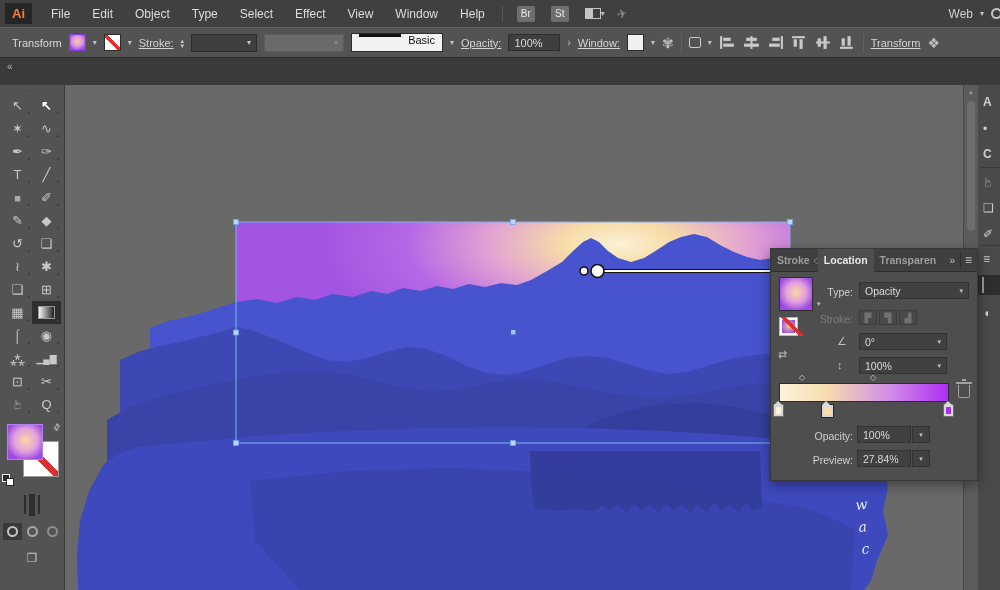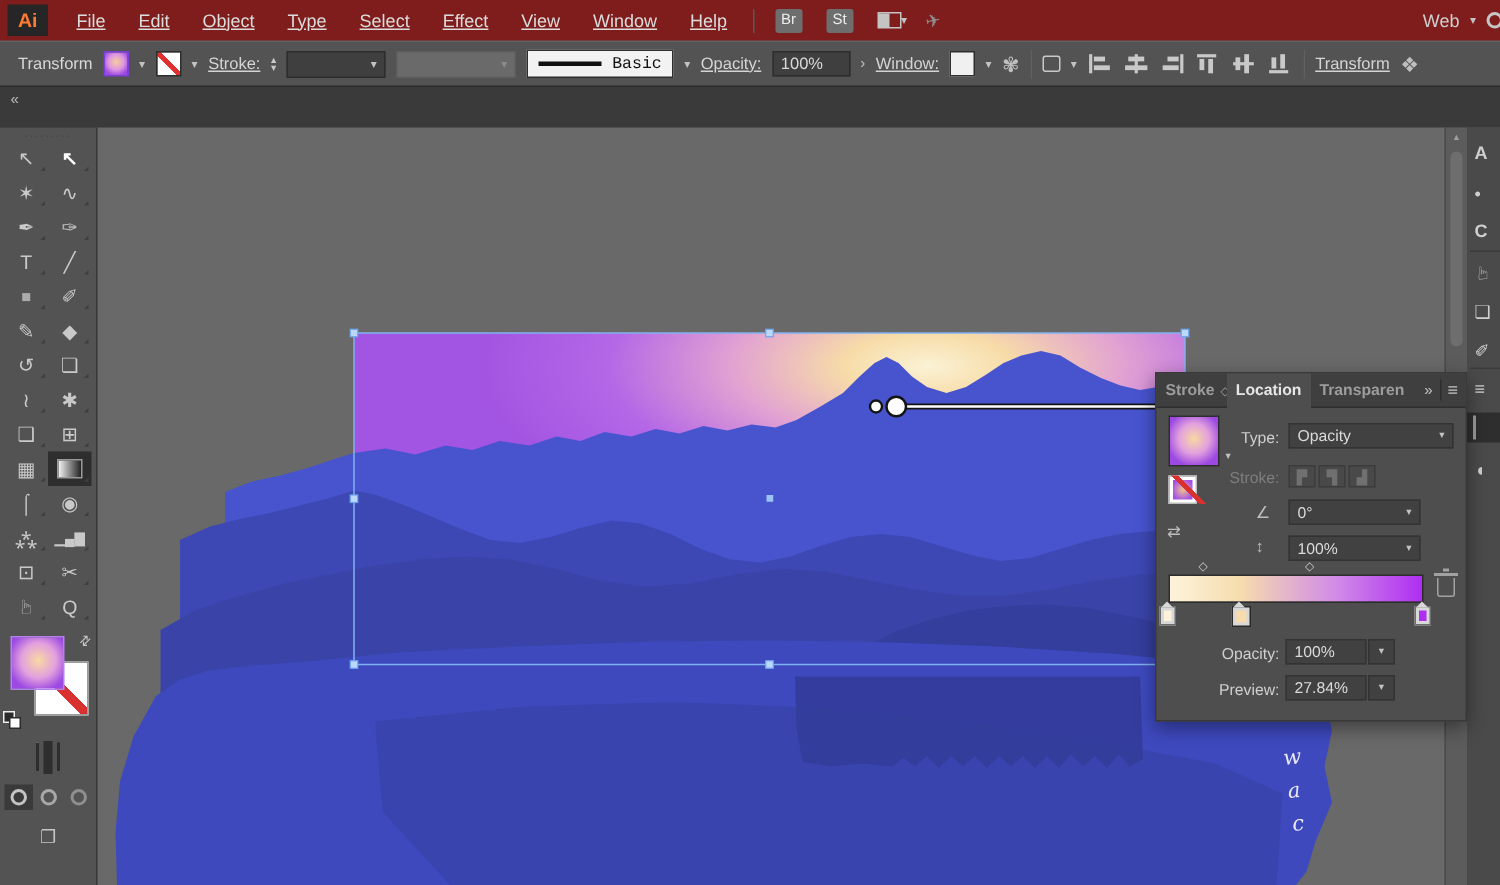--- a/index.html
+++ b/index.html
@@ -1,25 +1,25 @@
 <!DOCTYPE html>
 <html><head>
 <meta charset="utf-8">
 <style>
 * { box-sizing: border-box; margin:0; padding:0; }
 html,body { width:1000px; height:590px; overflow:hidden; }
 body { font-family:"Liberation Sans", sans-serif; background:#696969; position:relative; color:#D8D8D8;
        -webkit-font-smoothing:antialiased; }
 
 
-#menubar { position:absolute; top:0; left:0; right:0; height:27px; background:#7f1d1d;
+#menubar { position:absolute; top:0; left:0; right:0; height:27px; background:#404040;
   display:flex; align-items:center; font-size:12px; z-index:40; }
 .ai-logo { width:27px; height:21px; background:#262626; color:#FF7A33; font-weight:bold;
   display:flex; align-items:center; justify-content:center; margin:0 8px 0 5px; font-size:13px; }
-.mi { padding:0 11px; color:#DCDCDC; cursor:default;text-decoration:underline; }
+.mi { padding:0 11px; color:#DCDCDC; cursor:default; }
 .mb-sep { width:1px; height:16px; background:#585858; margin:0 6px; }
 .sq-btn { background:#6E6E6E; color:#ECECEC; font-size:10px; width:18px; height:16px; border-radius:2px;
   margin:0 8px; display:flex; align-items:center; justify-content:center; }
 .pane-ico { width:16px; height:11px; border:1px solid #C4C4C4; margin-left:8px; position:relative; }
 .pane-ico i { position:absolute; left:0; top:0; bottom:0; width:7px; background:#C4C4C4; }
 .chev { color:#C2C2C2; font-size:8px; line-height:1; }
 .gpu-ico { color:#8E8E8E; font-size:12px; margin:0 12px; transform:rotate(-12deg); display:inline-block; }
 .mb-right { margin-left:auto; display:flex; align-items:center; gap:7px; padding-right:4px; }
 .search-ico { width:11px; height:11px; border:2px solid #C6C6C6; border-radius:50%; position:relative; margin-right:-6px; }
 .search-ico::after { content:""; position:absolute; width:5px; height:2px; background:#C6C6C6;
@@ -29,22 +29,22 @@
 #controlbar { position:absolute; top:27px; height:31px; left:0; right:0; background:#535353;
   border-top:1px solid #646464; border-bottom:1px solid #2B2B2B; display:flex; align-items:center;
   font-size:11px; z-index:39; gap:7px; padding:0 0 0 12px; overflow:hidden; }
 .swatch18 { width:17px; height:17px; border:1px solid #2E2E2E; flex:none; }
 .fillmini { background:radial-gradient(circle at 50% 42%, #F6CE96 0%, #DE96E2 45%, #9C4AE0 80%); border:1px solid #7B3FD6; }
 .nonemini { background:linear-gradient(45deg, #FFF 42%, #E03030 42%, #E03030 58%, #FFF 58%); }
 .stepper { display:flex; flex-direction:column; font-size:7px; line-height:5px; color:#C8C8C8; }
 .dd { background:#3F3F3F; border:1px solid #2D2D2D; height:18px; display:flex; align-items:center;
   padding:0 5px; gap:5px; }
 .dd.dis { background:#6A6A6A; border-color:#5E5E5E; width:80px; }
-.brushbox { background:#F2F2F2; height:19px; display:flex; align-items:center; padding:0 7px; gap:7px;
-  color:#111; border:1px solid #2D2D2D;font-family:Liberation Mono, monospace; }
+.brushbox { background:#F2F2F2; height:19px; display:flex; padding:0 7px; gap:7px;
+  color:#111; border:1px solid #2D2D2D; }
 .bline { width:42px; height:3px; background:#111; }
 .ulab { text-decoration:underline; color:#D4D4D4; white-space:nowrap; }
 .field { background:#3F3F3F; border:1px solid #2D2D2D; height:17px; min-width:52px;
   display:flex; align-items:center; padding:0 5px; color:#D8D8D8; }
 .cb-sep { width:1px; height:20px; background:#424242; border-right:1px solid #616161; flex:none; }
 .alicon { width:17px; height:15px; flex:none; }
 .alicon rect { fill:#C9C9C9; }
 .shape-ico { width:12px; height:11px; border:1px solid #C9C9C9; border-radius:2px; }
 .recolor { color:#BFBFBF; font-size:14px; }
 

